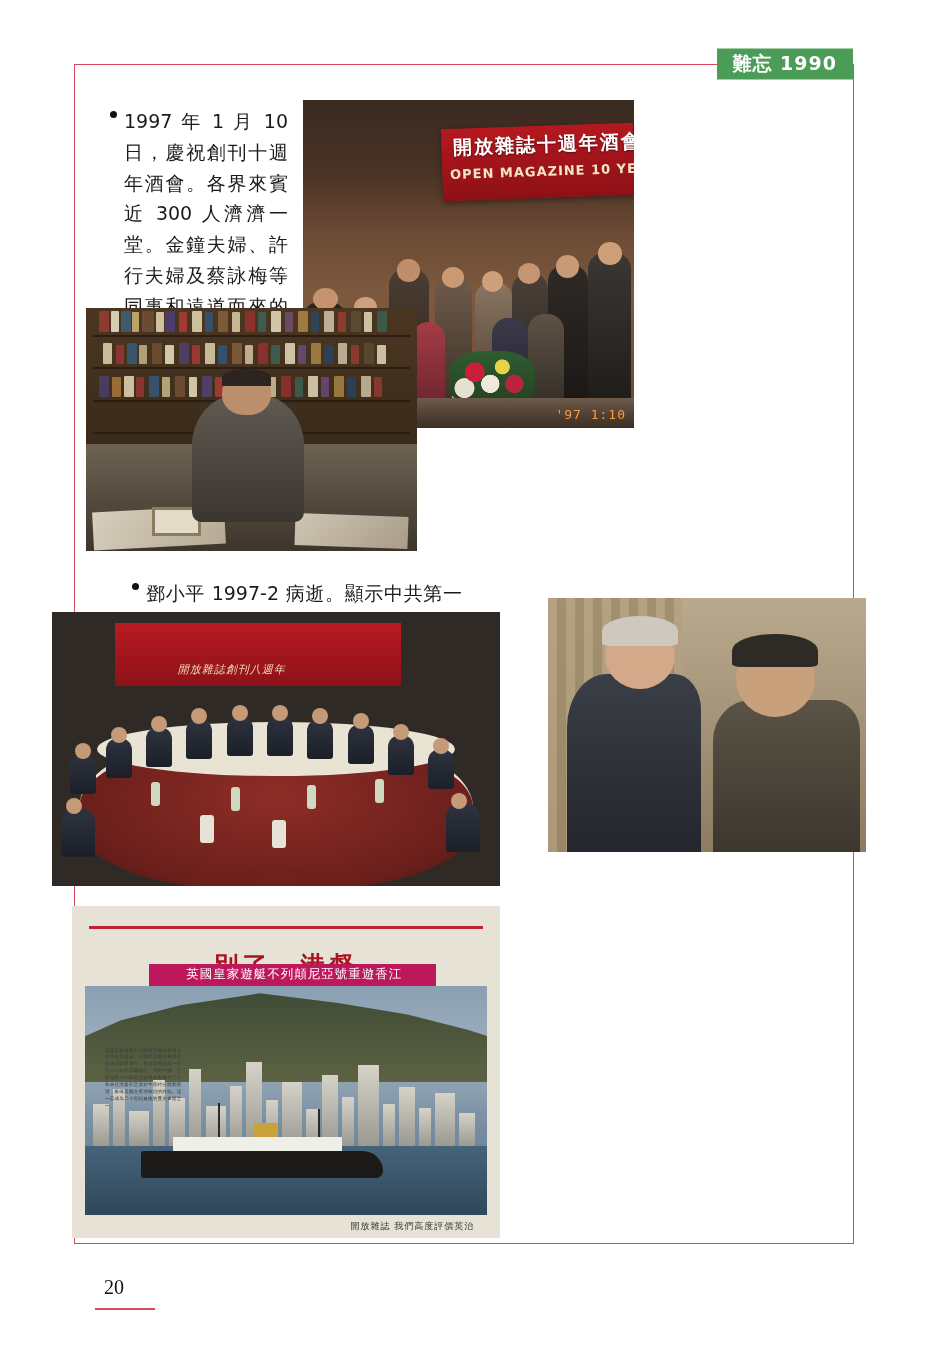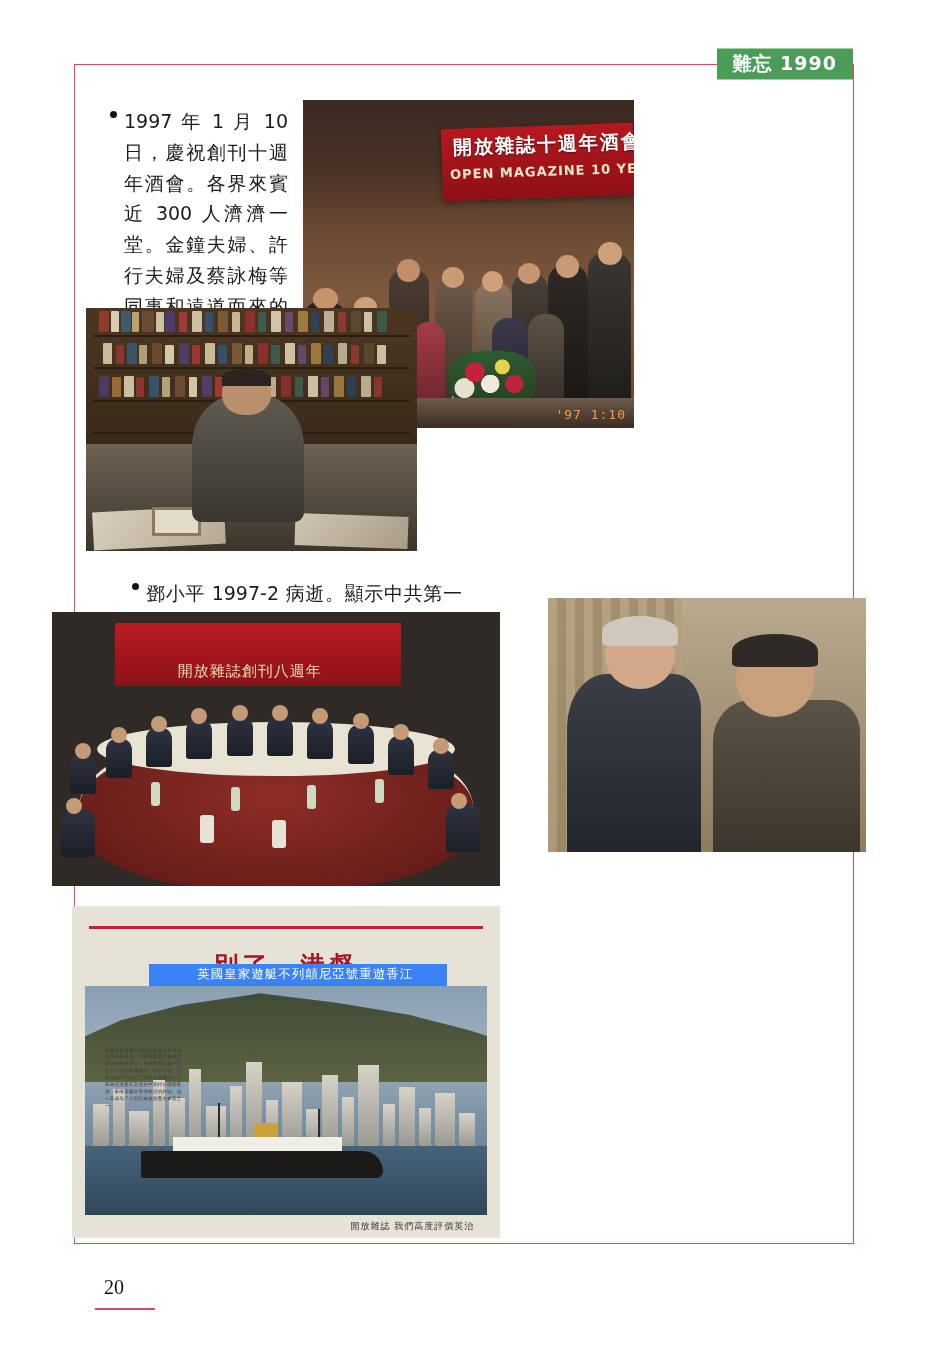--- a/index.html
+++ b/index.html
@@ -182,22 +182,23 @@
     position: absolute; left: 14%; top: 4%; width: 64%; height: 23%;
     background: linear-gradient(180deg,#ba1a22,#8d1218);
   }
   .p3 .bt1 {
     position: absolute; left: 7%; top: 12%;
     color: #fff; font-size: 18px; font-weight: bold; letter-spacing: 2px;
     white-space: nowrap;
   }
   .p3 .bt2 {
     position: absolute; left: 22%; top: 62%;
-    color: #f0dcb4; font-size: 15px; letter-spacing: 1px;
+    color: #f0dcb4; font-size: 11px; letter-spacing: 1px;
     white-space: nowrap;
+    font-style: italic;
   }
   .p3 .table {
     position: absolute; left: 6%; top: 42%; width: 88%; height: 56%;
     background: radial-gradient(ellipse at 50% 40%, #8e2d27 0%, #6b1f1b 70%, #4d1513 100%);
     border-radius: 50% 50% 40% 40%;
     border-top: 8px solid #e9e2d2;
   }
   .p3 .cloth {
     position: absolute; left: 10%; top: 40%; width: 80%; height: 20%;
     background: #e9e3d4; border-radius: 50%;
@@ -261,23 +262,23 @@
     position: absolute; left: 4%; top: 6%; width: 92%; height: 3px;
     background: #c6202c;
   }
   .p5 .title {
     position: absolute; left: 0; right: 0; top: 7%;
     text-align: center;
     color: #a8141f; font-size: 25px; font-weight: bold; letter-spacing: 4px; margin-top: 20px;
   }
   .p5 .subtitle {
     position: absolute; left: 18%; top: 17.5%; width: 66%;
-    background: #3b82f6; color: #fff;
+    background: #be185d; color: #fff;
     font-size: 12.5px; letter-spacing: 1px; text-align: center;
-    padding: 2px 0 3px 15px;
+    padding: 2px 0 3px 4px;
   }
   .p5 .photo-area {
     position: absolute; left: 3%; top: 24%; width: 94%; height: 69%;
     overflow: hidden;
     background: linear-gradient(180deg,#8a9fb3 0%,#9fb0be 30%,#7e94a6 55%,#4e6d80 100%);
   }
   .p5 .hill {
     position: absolute; left: -4%; top: 0; width: 108%; height: 42%;
     background: linear-gradient(180deg,#3e4a35,#5c6344);
     clip-path: polygon(0 60%, 12% 36%, 26% 20%, 44% 8%, 62% 18%, 78% 30%, 92% 46%, 100% 58%, 100% 100%, 0 100%);

